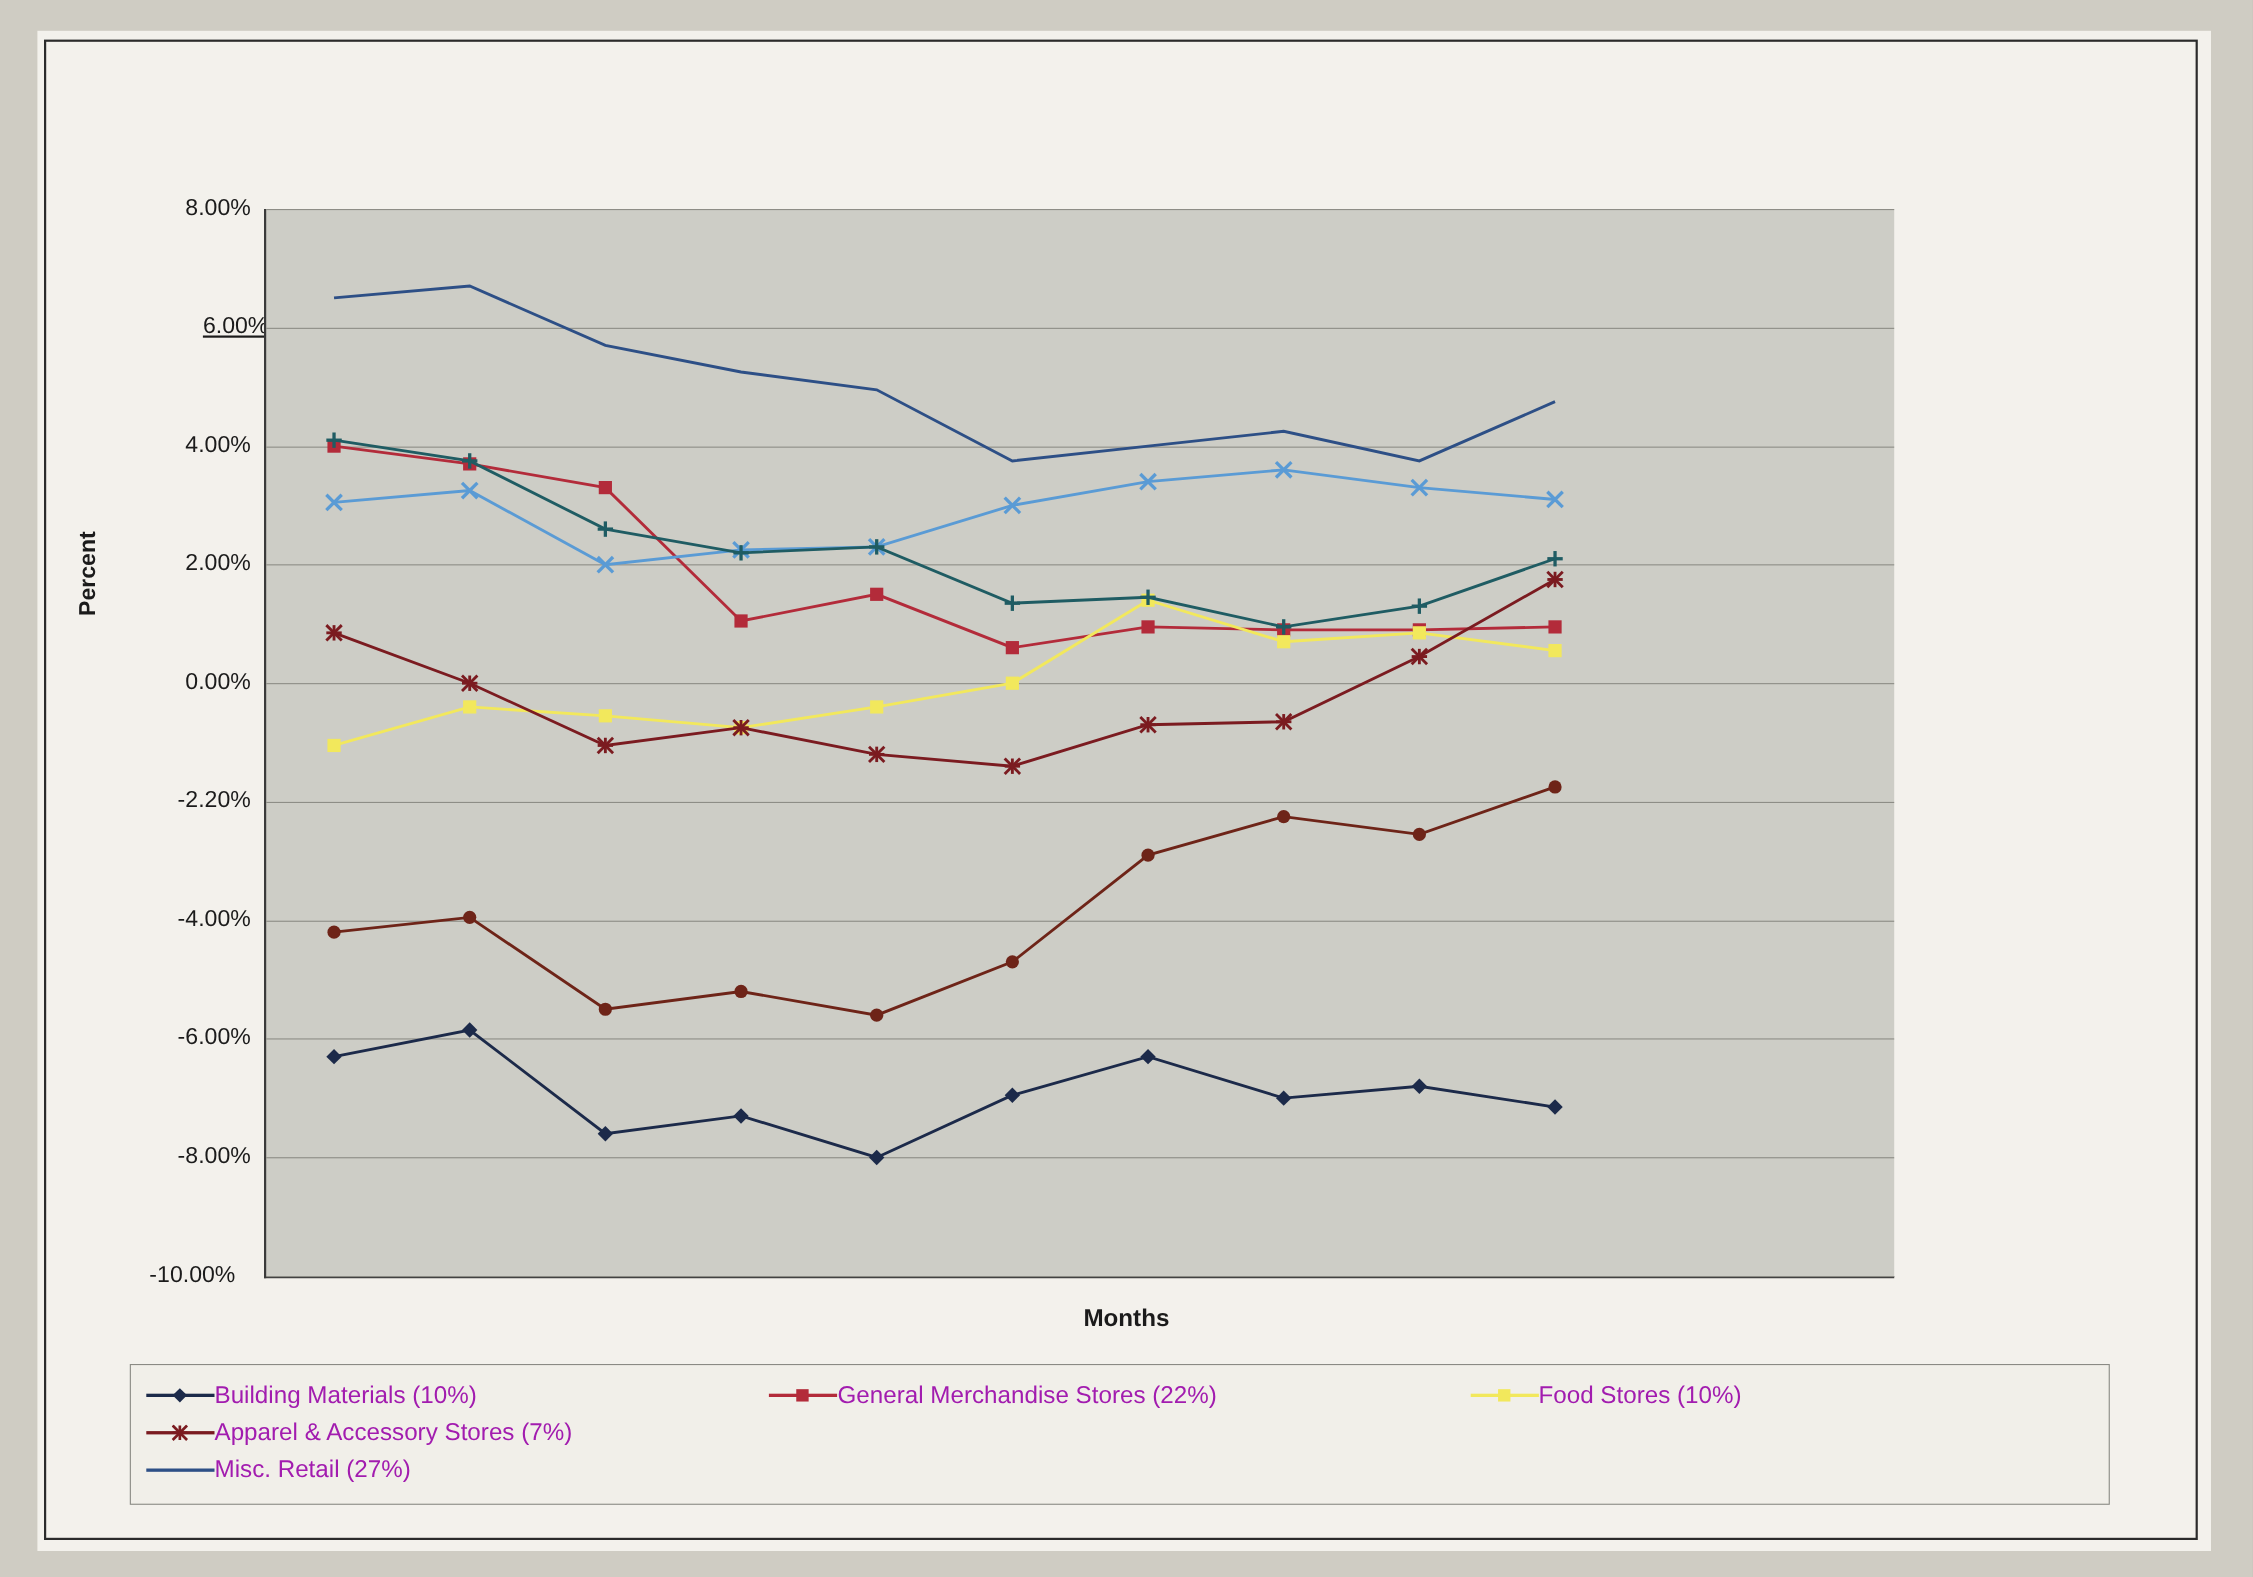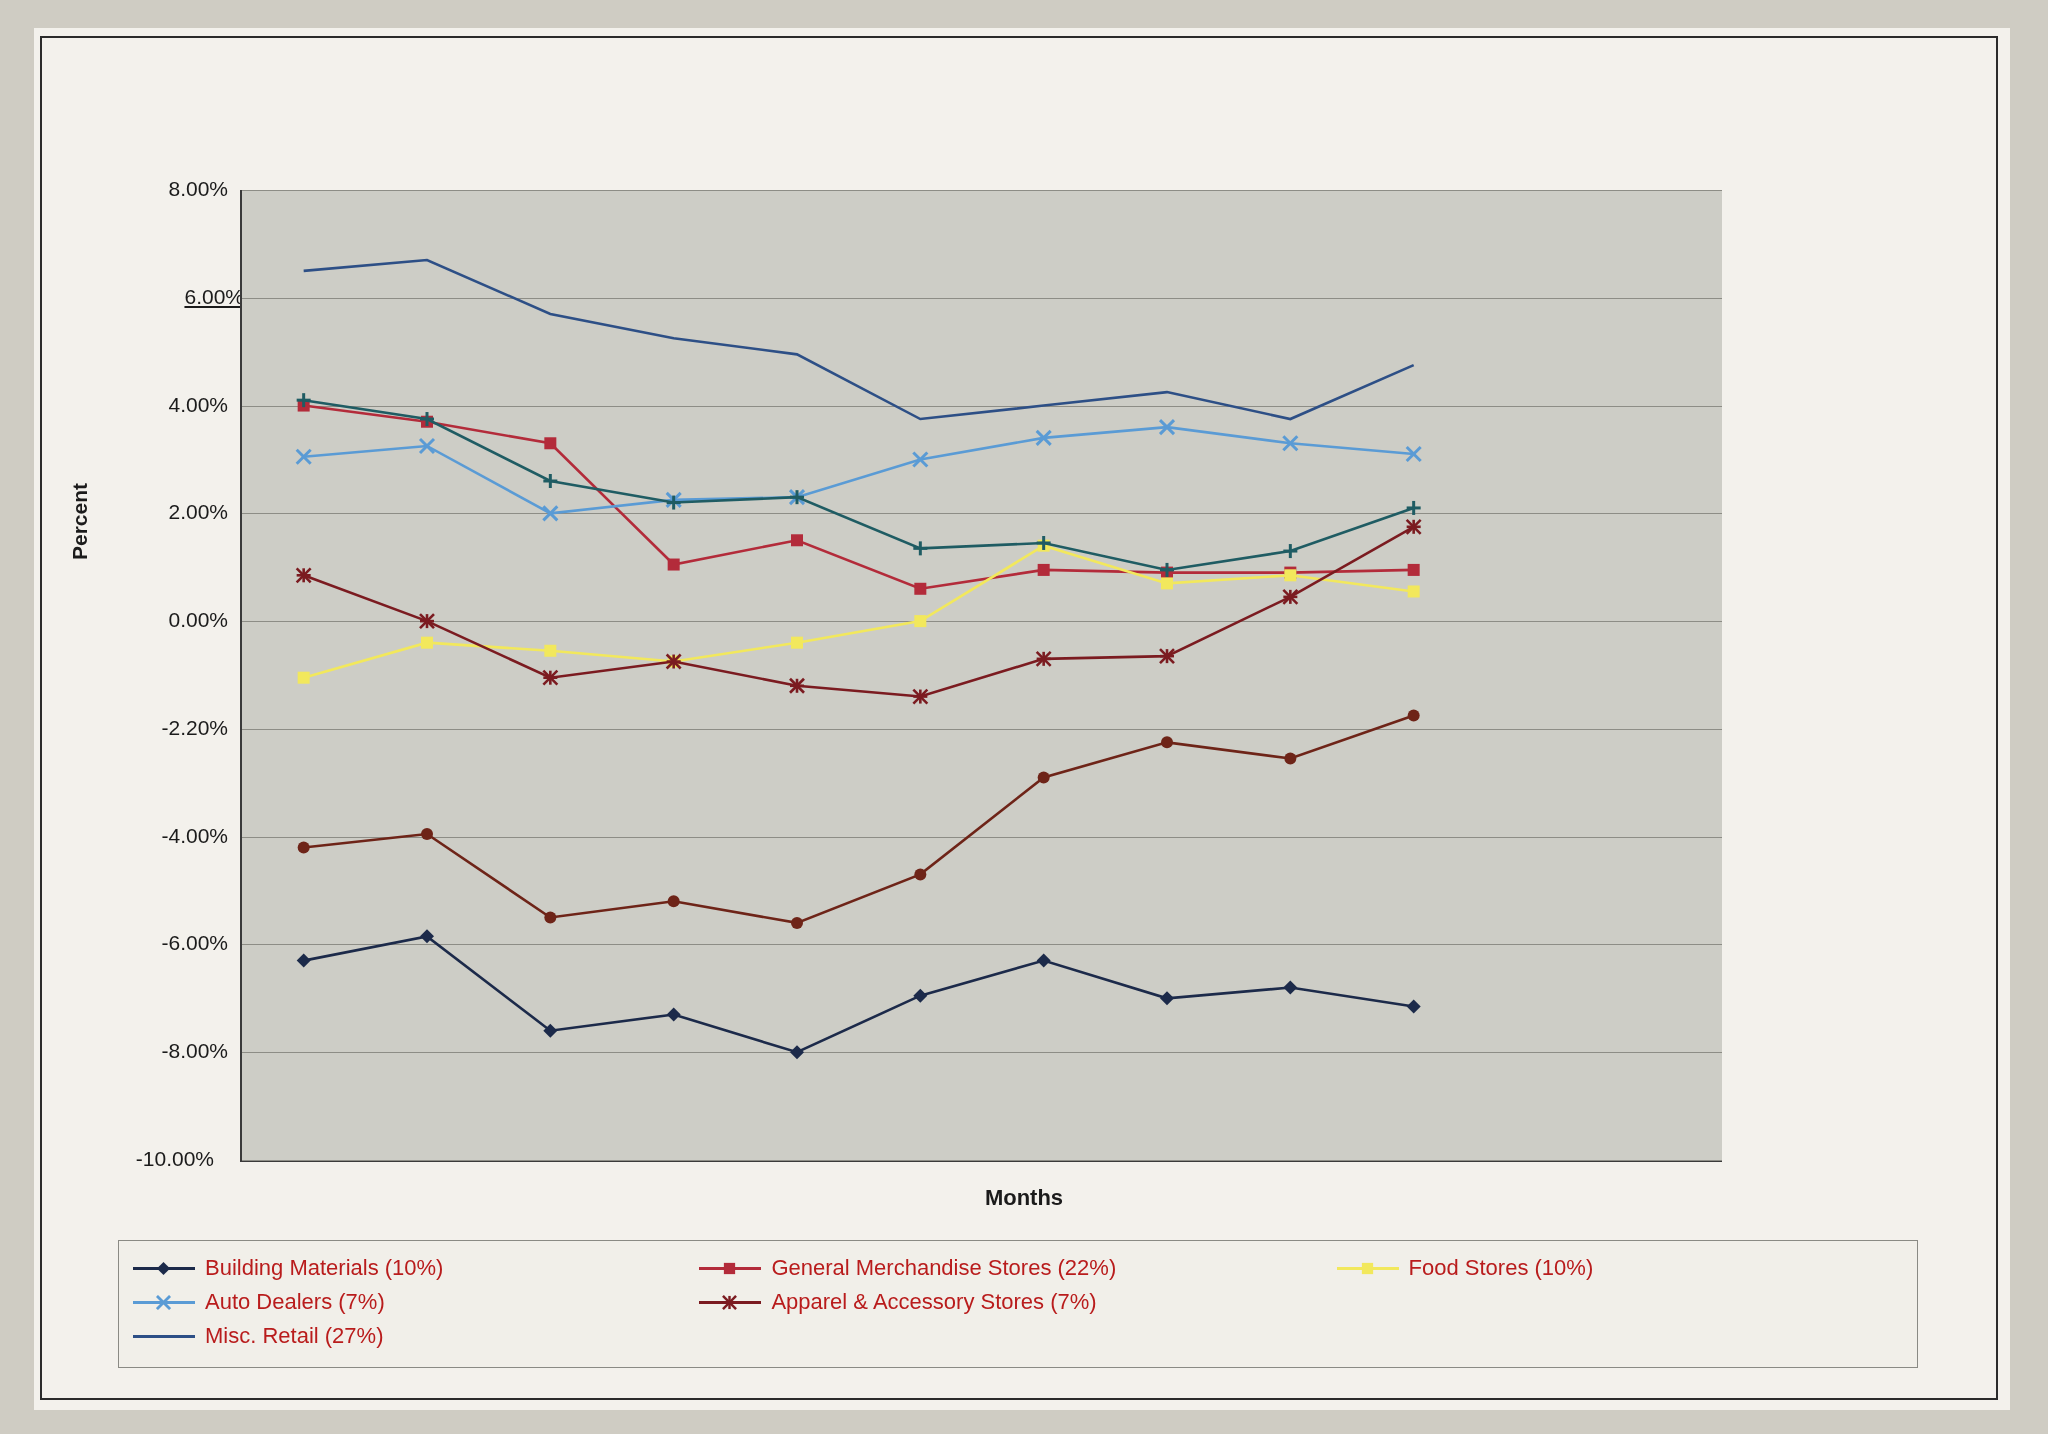--- a/index.html
+++ b/index.html
@@ -128,23 +128,22 @@
     height: 34px;
   }
   .legend-item .lmark {
     width: 62px;
     height: 20px;
     flex: 0 0 62px;
     position: relative;
   }
   .legend-item .ltext {
     font-size: 22px;
-    color: #b91c1c;
+    color: #a21caf;
     white-space: nowrap;
-    margin-left: 10px;
   }
   .lline {
     position: absolute;
     left: 0;
     top: 9px;
     width: 62px;
     height: 2.5px;
   }
   .lsym {
     position: absolute;
@@ -529,32 +528,20 @@
             <svg class="lsym" viewBox="0 0 16 16">
               <g>
                 <rect x="2" y="2" width="12" height="12" fill="#f2e85c"></rect>
               </g>
             </svg>
           </span>
           <span class="ltext">Food Stores (10%)</span>
         </div>
       </div>
       <div class="legend-row">
-        <div class="legend-item" style="width: 32%;">
-          <span class="lmark">
-            <span class="lline" style="background: rgb(90, 155, 213);"></span>
-            <svg class="lsym" viewBox="0 0 16 16">
-              <g>
-                <path d="M1,1L15,15" stroke="#5a9bd5" stroke-width="3" fill="none"></path>
-                <path d="M15,1L1,15" stroke="#5a9bd5" stroke-width="3" fill="none"></path>
-              </g>
-            </svg>
-          </span>
-          <span class="ltext">Auto Dealers (7%)</span>
-        </div>
         <div class="legend-item" style="width: 36%;">
           <span class="lmark">
             <span class="lline" style="background: rgb(123, 27, 32);"></span>
             <svg class="lsym" viewBox="0 0 16 16">
               <g>
                 <path d="M1,1L15,15" stroke="#7b1b20" stroke-width="2.6" fill="none"></path>
                 <path d="M15,1L1,15" stroke="#7b1b20" stroke-width="2.6" fill="none"></path>
                 <path d="M1,8L15,8" stroke="#7b1b20" stroke-width="2.6" fill="none"></path>
                 <path d="M8,1L8,15" stroke="#7b1b20" stroke-width="2.6" fill="none"></path>
               </g>

